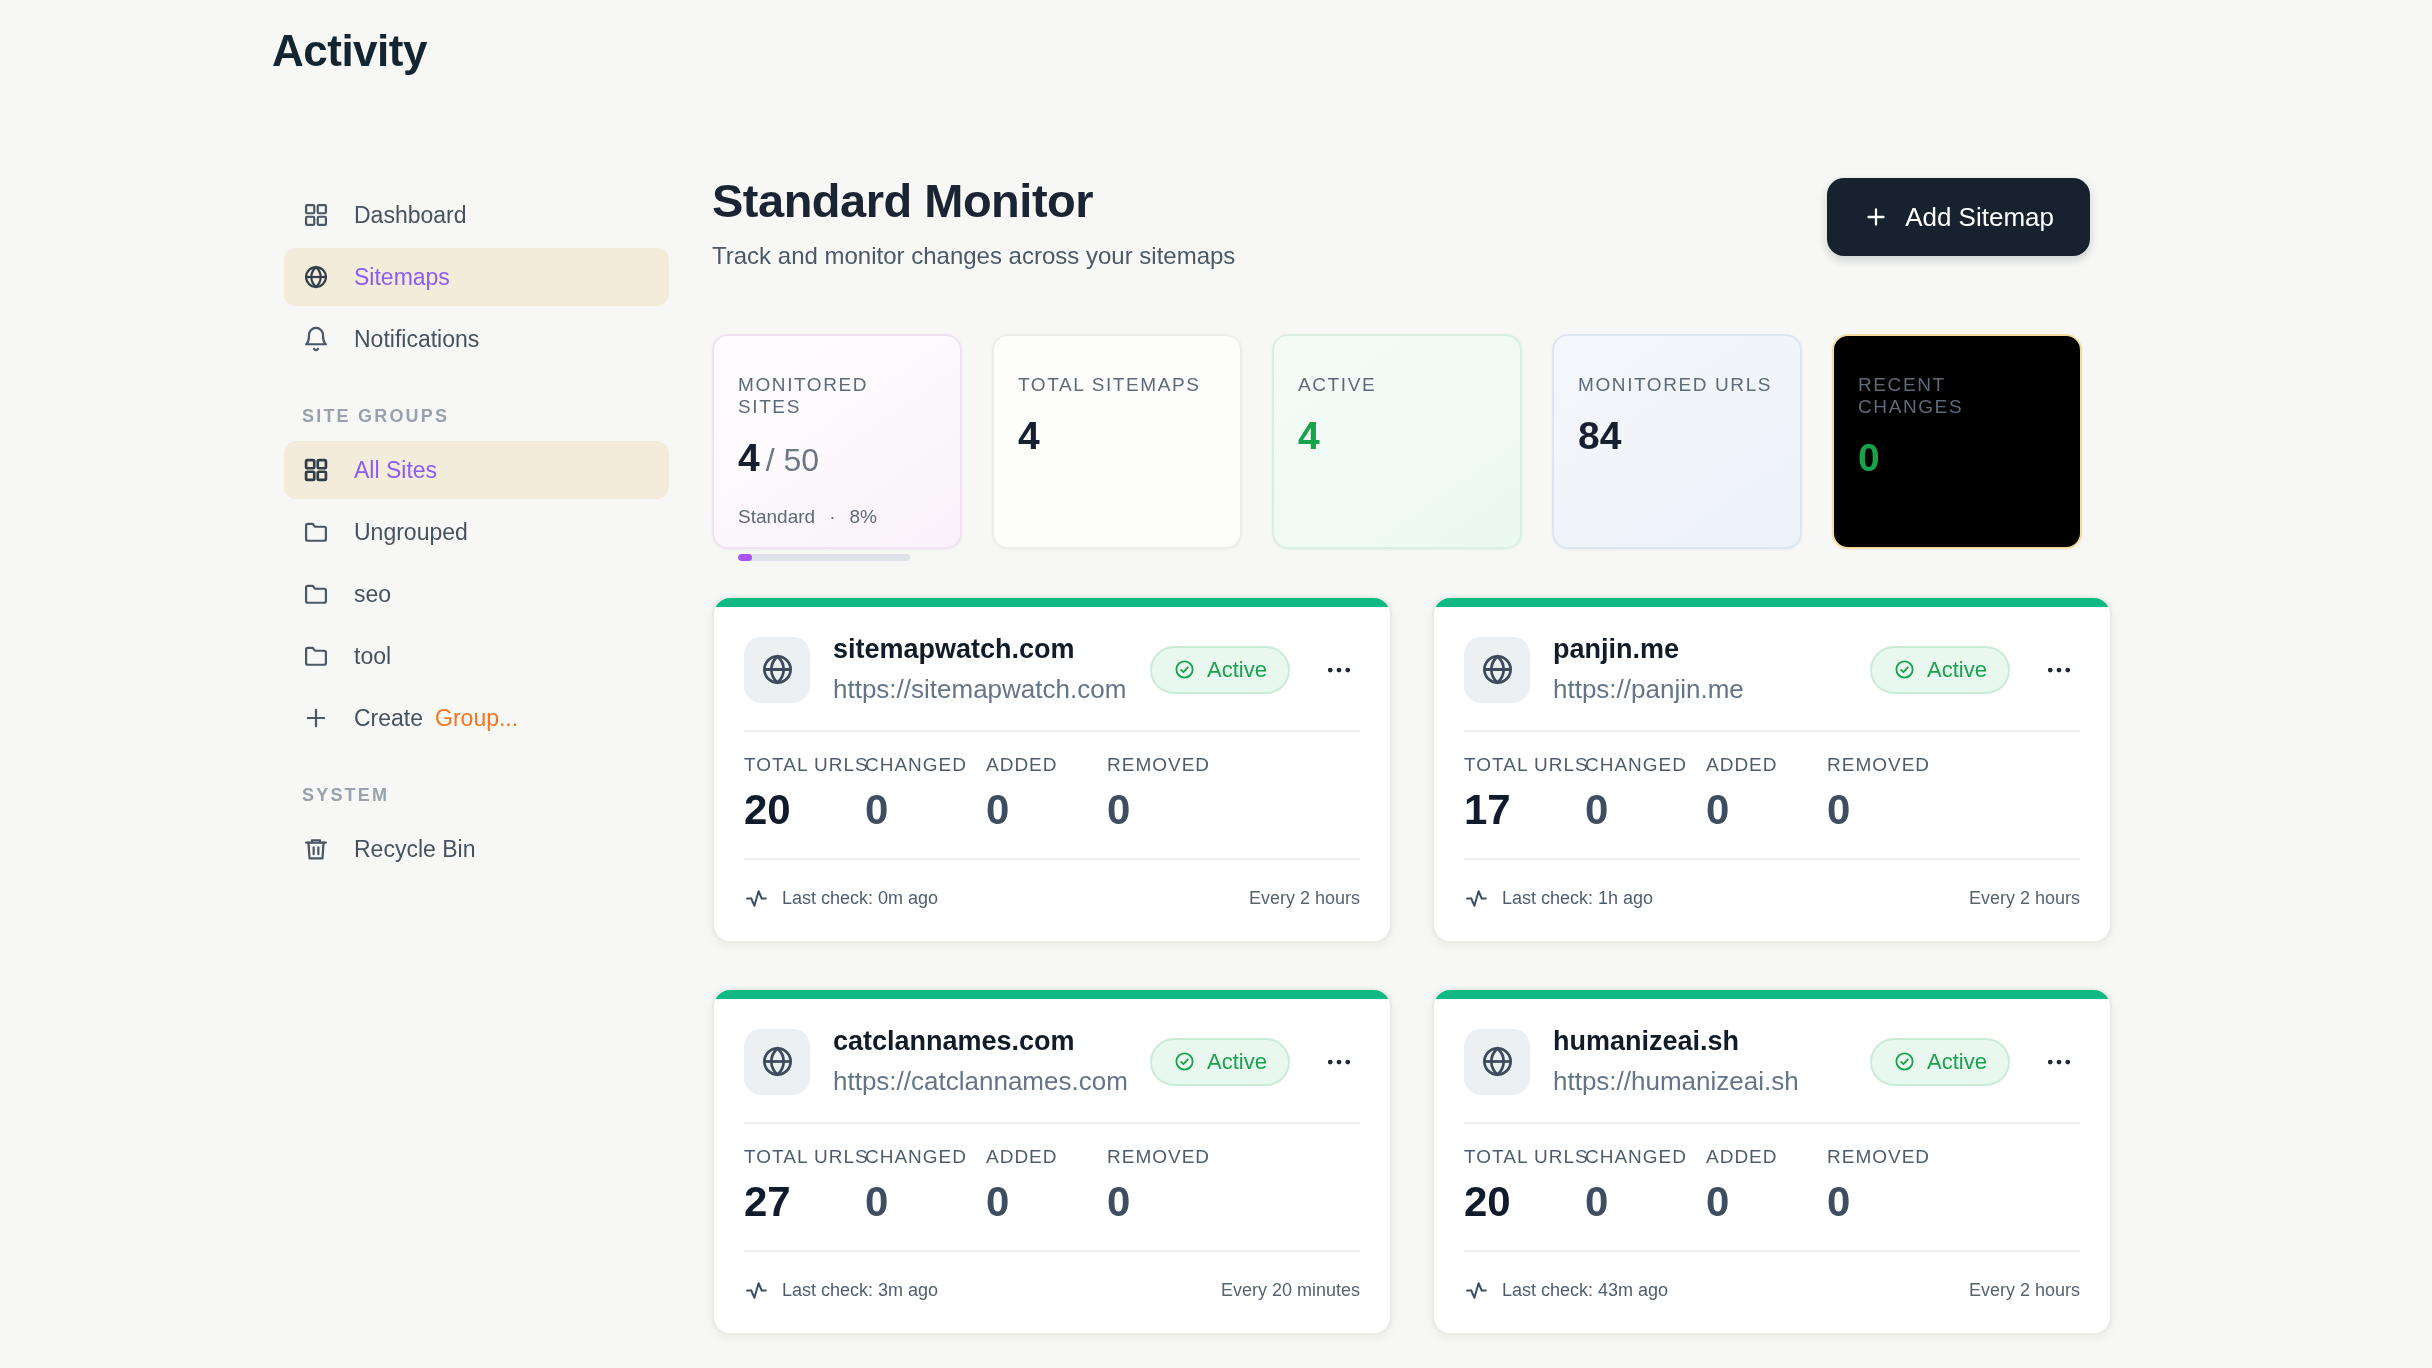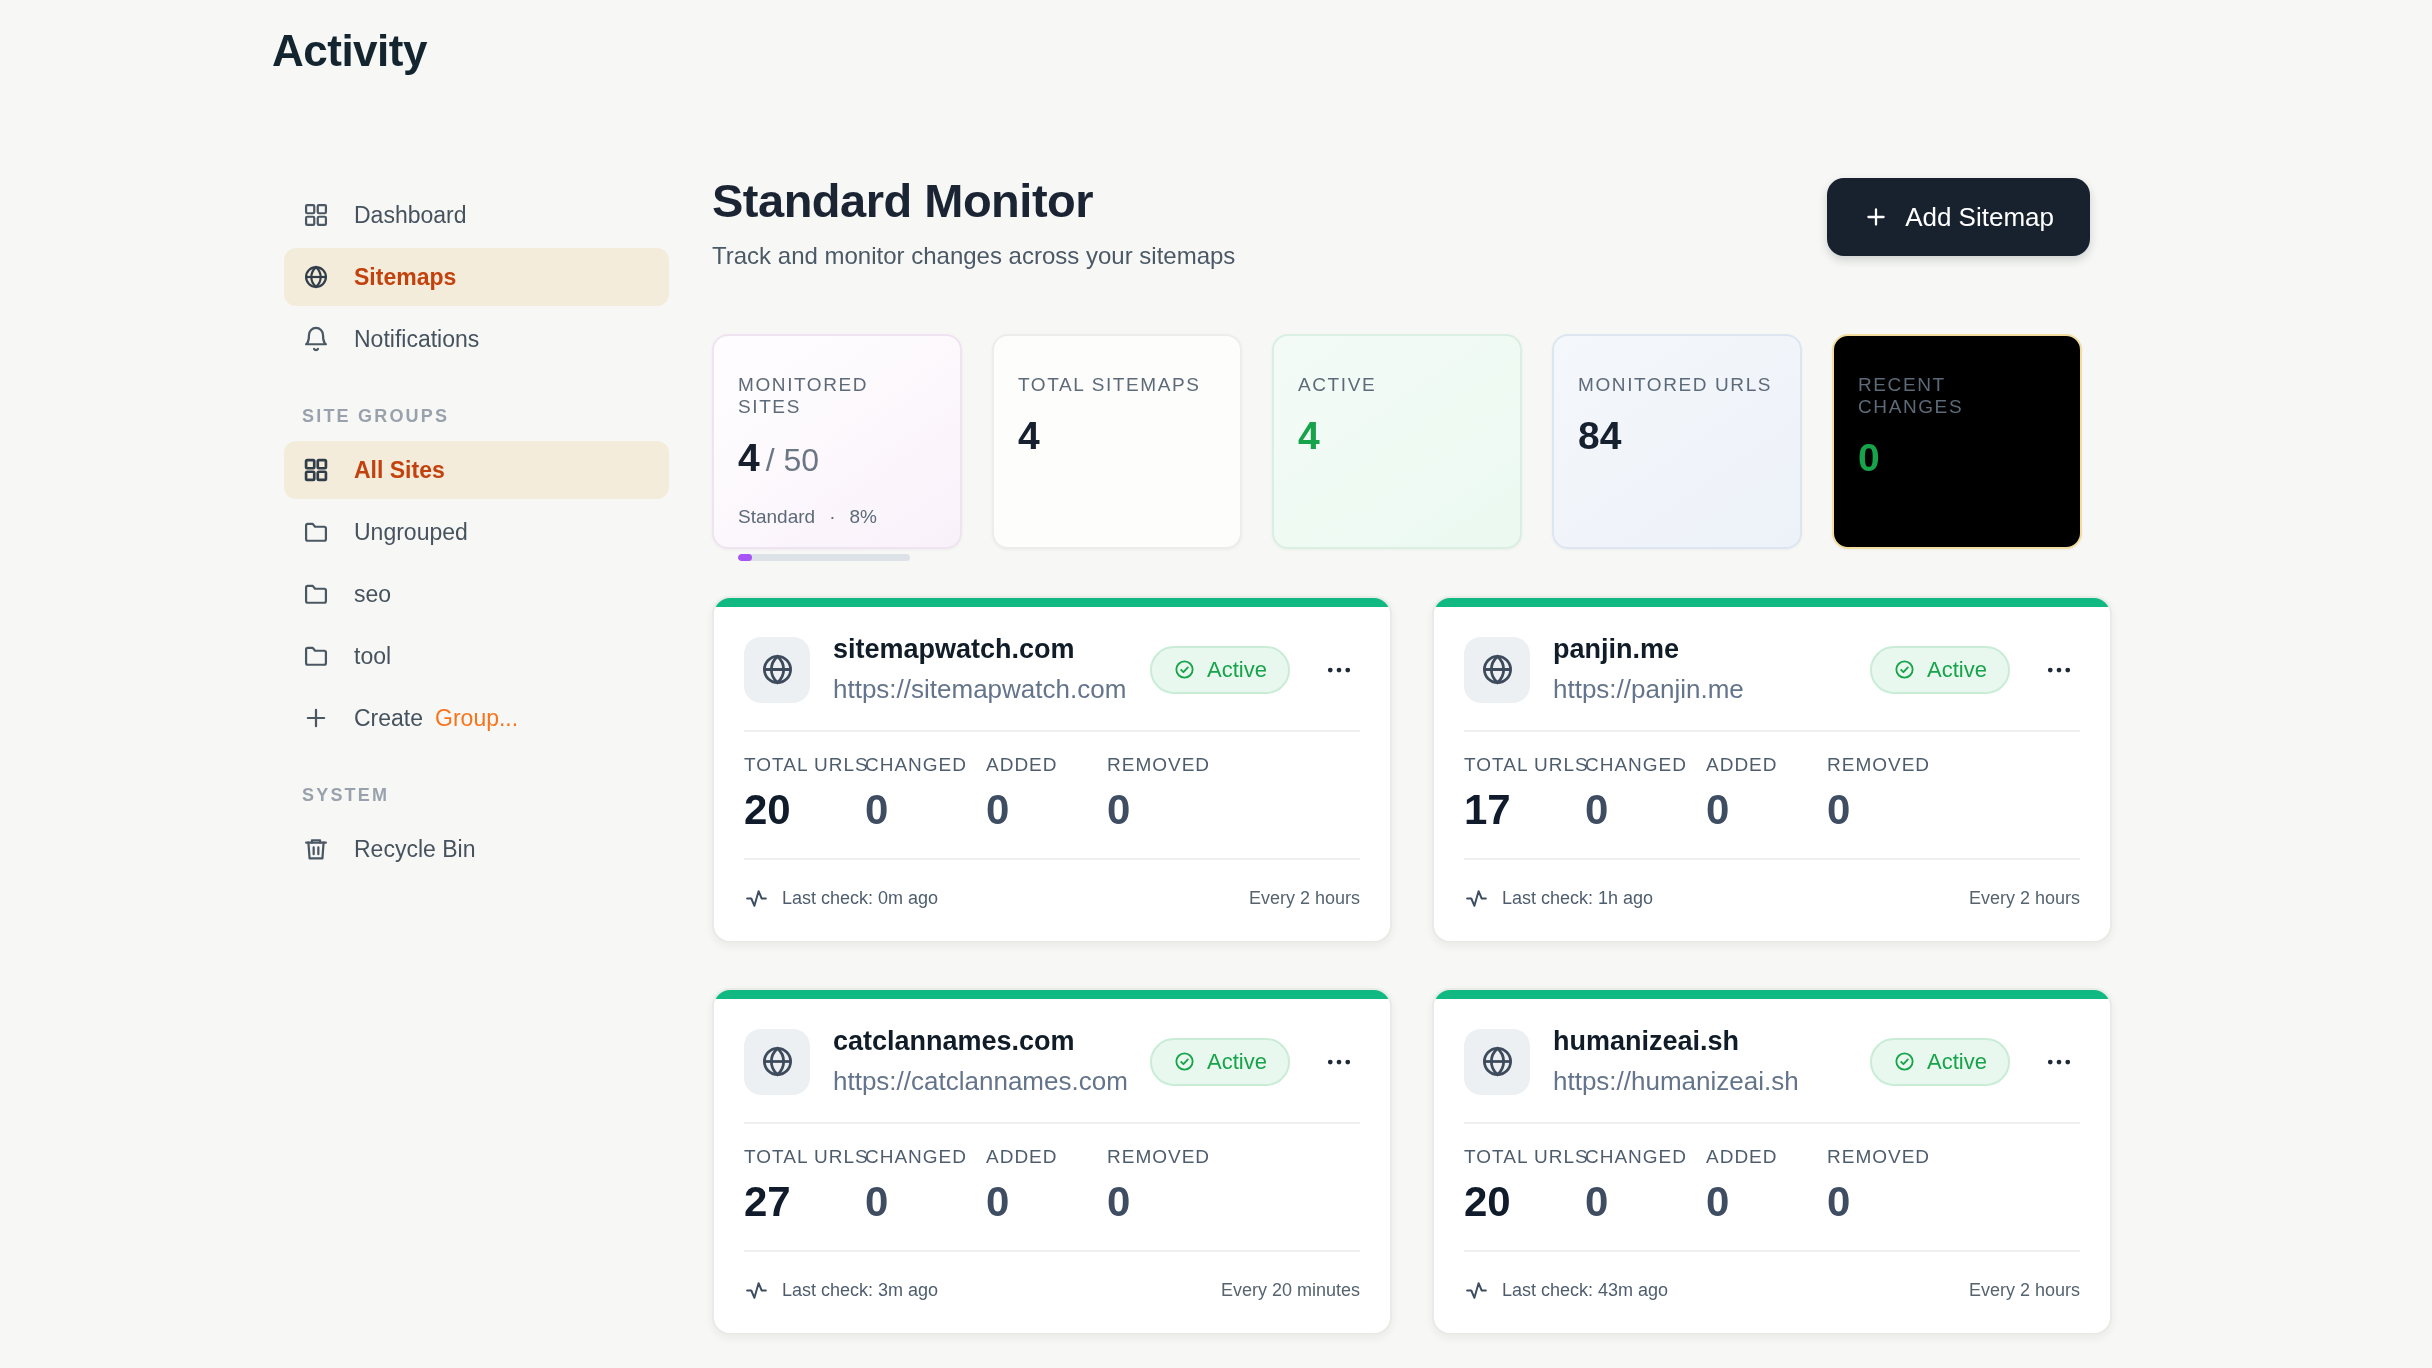--- a/index.html
+++ b/index.html
@@ -21,21 +21,21 @@
   }
 
   
   .sidebar { position:absolute; left:284px; top:186px; width:385px; display:flex; flex-direction:column; }
   .nav-item {
     display:flex; align-items:center; gap:24px;
     height:58px; padding:0 18px; margin-bottom:4px;
     border-radius:12px; font-size:23px; color:#46525e; cursor:pointer;
   }
   .nav-item svg { width:28px; height:28px; flex:none; stroke:#4b5763; }
-  .nav-item.active { background:#f3ecdb; color:#c2410c; font-weight:bold;text-align:right; }
+  .nav-item.active { background:#f3ecdb; color:#8b5cf6; font-weight:normal;text-align:right; }
   .nav-item.active svg { stroke:#313e4a; }
   .section-label {
     font-size:18px; letter-spacing:2.2px; color:#99a2ac;
     font-weight:bold; margin:34px 18px 14px;
   }
   .create-prefix { color:#46525e; }
   .create-highlight { color:#f9731b; margin-left:10px; }
 
   
   .main { position:absolute; left:712px; top:176px; width:1400px; }

